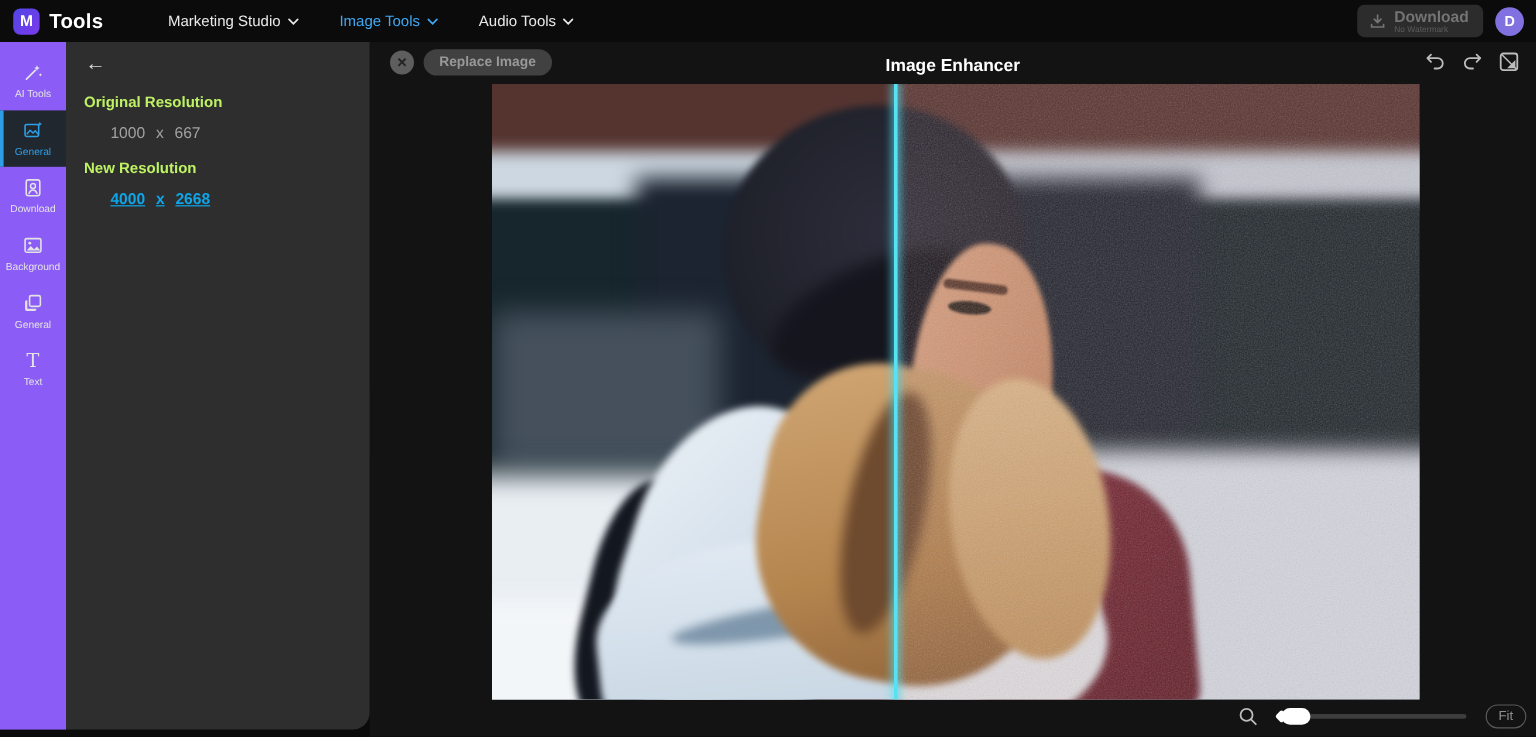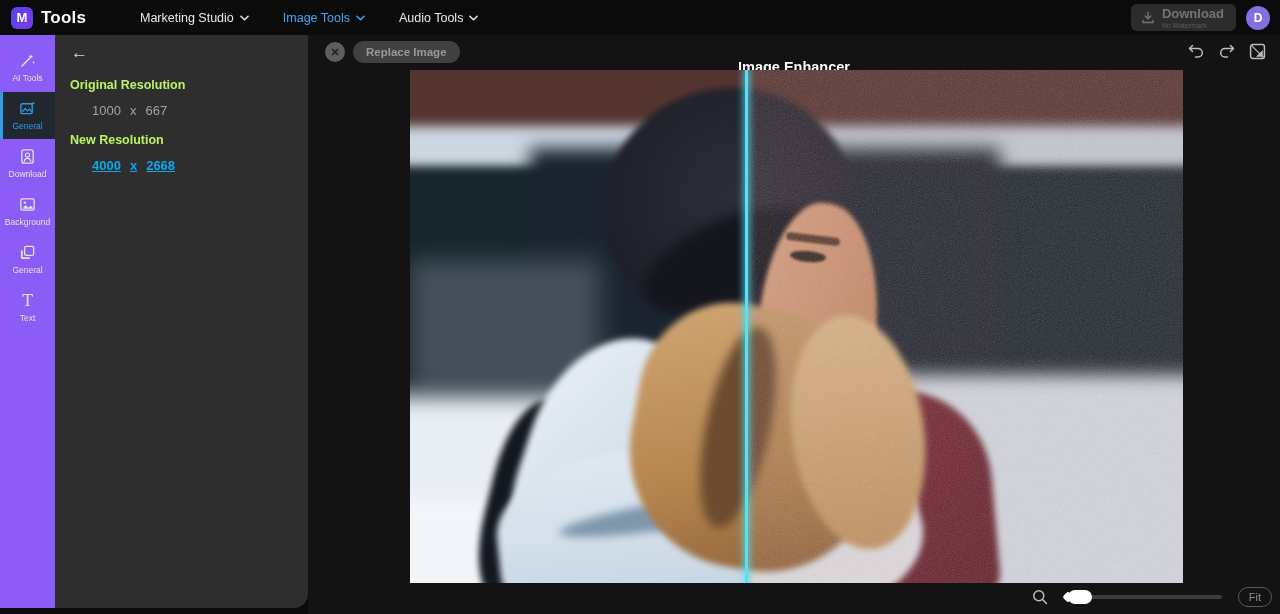--- a/index.html
+++ b/index.html
@@ -50,21 +50,21 @@
   .res-value { position:absolute; left:37px; font-size:13px; display:flex; gap:9px; }
   .res-value.orig { color:#a2a2a2; }
   .res-value.new { color:#0ea5e9; font-weight:700;text-decoration:underline; }
   .panel-handle { position:absolute; left:253px; top:288px; width:13px; height:56px;
     background:#2e2e2e; border-radius:0 14px 14px 0; display:flex; align-items:center;
     justify-content:center; cursor:pointer; }
   .panel-handle span { color:#cfcfcf; font-size:12px; margin-left:-3px; }
 
   
   #canvas { position:absolute; left:308px; top:35px; width:972px; height:579px; background:#131313; }
-  .canvas-title { position:absolute; left:0; right:0; top:24px; text-align:center;
+  .canvas-title { position:absolute; left:0; right:0; top:12px; text-align:center;
     color:#fff; font-size:14.5px; font-weight:700; }
   .close-btn { position:absolute; left:17px; top:7px; width:20px; height:20px; border-radius:50%;
     background:#5e5e5e; color:#222; font-size:11px; font-weight:700; display:flex;
     align-items:center; justify-content:center; cursor:pointer; }
   .replace-btn { position:absolute; left:45px; top:6px; height:22px; padding:0 13px;
     border-radius:11px; background:#414141; color:#989898; font-size:11.5px; font-weight:600;
     display:flex; align-items:center; cursor:pointer; }
   .hist-icons { position:absolute; right:14px; top:8px; display:flex; align-items:center; gap:13px; }
   .hist-icons .ic { color:#bdbdbd; cursor:pointer; display:flex; }
 

